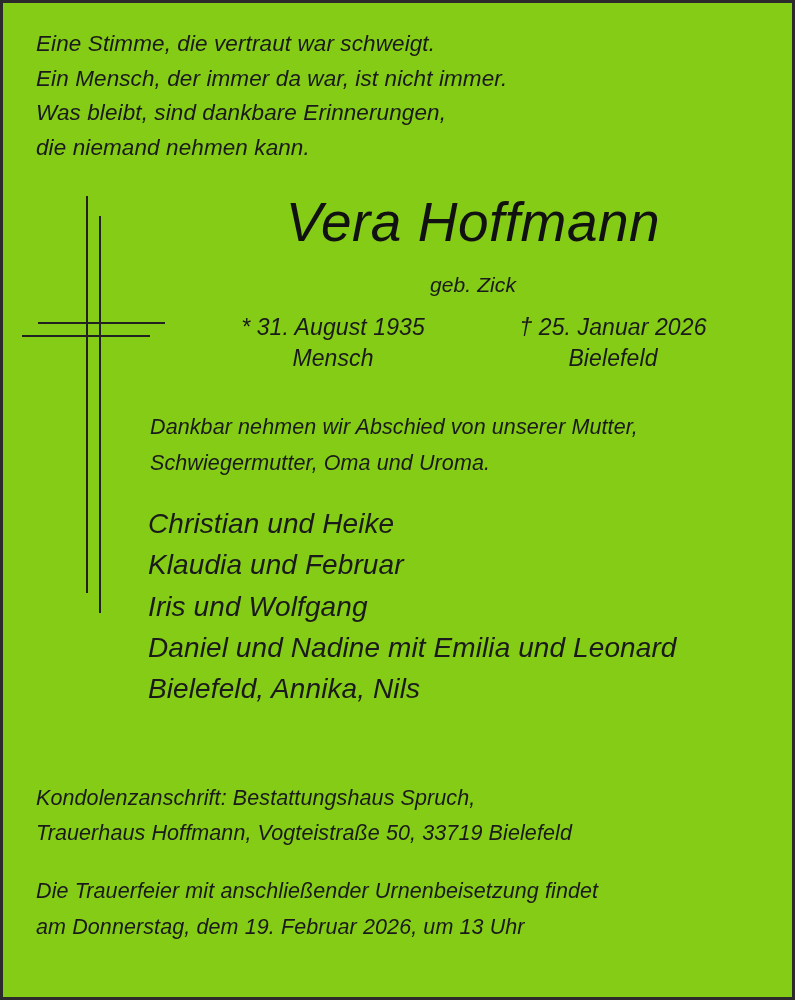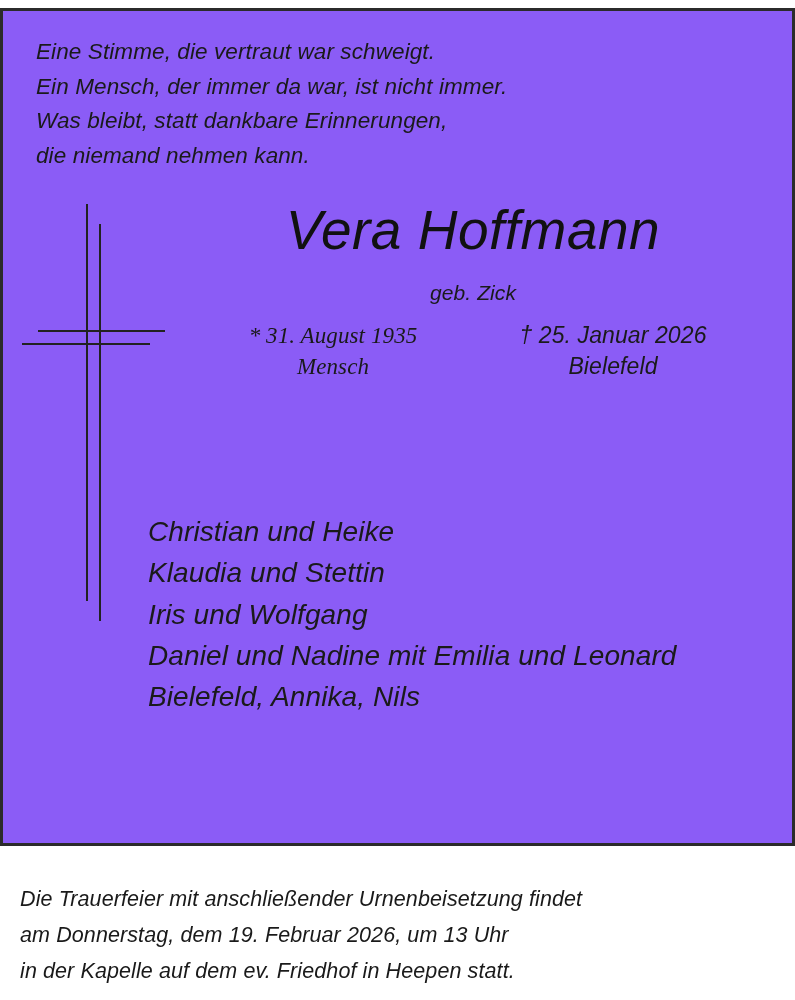--- a/index.html
+++ b/index.html
@@ -1,59 +1,59 @@
 <!DOCTYPE html>
 <html><head>
   <meta charset="utf-8">
   <style>
     html, body { margin: 0; padding: 0; background: #ffffff; }
     body { width: 795px; height: 1000px; position: relative; overflow: hidden; }
     .frame {
       position: absolute; left: 0; top: 0;
-      width: 795px; height: 838px; box-sizing: border-box;
-      border: 3px solid #2b2b2b; background: #8b5cf6; margin-top: 8px;
+      width: 795px; height: 1000px; box-sizing: border-box;
+      border: 3px solid #2b2b2b; background: #84cc16;
     }
     .txt {
       position: absolute;
       font-family: "Liberation Sans", "DejaVu Sans", sans-serif;
       font-style: italic;
       color: #1a1a1a;
       white-space: nowrap;
       margin: 0;
       letter-spacing: 0.1px;
     }
     .poem { left: 33px; top: 24px; font-size: 22.5px; line-height: 34.5px; }
     .poem div { height: 34.5px; }
     .name {
       left: 0; width: 940px; text-align: center; top: 186px;
       font-size: 55px; line-height: 66px; letter-spacing: 0.5px; color: #111;
     }
     .nee { left: 0; width: 940px; text-align: center; top: 268px; font-size: 21px; line-height: 28px; }
     .dates { top: 309px; font-size: 23px; line-height: 31px; text-align: center; }
-    .birth { left: 210px; width: 240px; font-family: Liberation Serif, serif; }
+    .birth { left: 210px; width: 240px; }
     .death { left: 490px; width: 240px; }
     .thanks { left: 147px; top: 406px; font-size: 21.5px; line-height: 36px; }
     .thanks div { height: 36px; }
     .family { left: 145px; top: 500px; font-size: 28px; line-height: 41.3px; }
     .family div { height: 41.3px; }
     .condolence { left: 33px; top: 778px; font-size: 21.5px; line-height: 35px; }
     .condolence div { height: 35px; }
-    .funeral { left: 17px; top: 870px; font-size: 21.5px; line-height: 36px; }
+    .funeral { left: 33px; top: 870px; font-size: 21.5px; line-height: 36px; }
     .funeral div { height: 36px; }
     .cross-line { position: absolute; background: #222; }
   </style>
 </head>
 <body>
 
 <div class="frame">
 
   <div class="txt poem">
     <div>Eine Stimme, die vertraut war schweigt.</div>
     <div>Ein Mensch, der immer da war, ist nicht immer.</div>
-    <div>Was bleibt, statt dankbare Erinnerungen,</div>
+    <div>Was bleibt, sind dankbare Erinnerungen,</div>
     <div>die niemand nehmen kann.</div>
   </div>
 
   <div>
     <div class="cross-line" style="left:83px; top:193px; width:2px; height:397px;"></div>
     <div class="cross-line" style="left:96px; top:213px; width:2px; height:397px;"></div>
     <div class="cross-line" style="left:35px; top:319px; width:127px; height:2px;"></div>
     <div class="cross-line" style="left:19px; top:332px; width:128px; height:2px;"></div>
   </div>
 
@@ -62,29 +62,36 @@
 
   <div class="txt dates birth">
     <div>* 31. August 1935</div>
     <div>Mensch</div>
   </div>
   <div class="txt dates death">
     <div>† 25. Januar 2026</div>
     <div>Bielefeld</div>
   </div>
 
+  <div class="txt thanks">
+    <div>Dankbar nehmen wir Abschied von unserer Mutter,</div>
+    <div>Schwiegermutter, Oma und Uroma.</div>
+  </div>
 
   <div class="txt family">
     <div>Christian und Heike</div>
-    <div>Klaudia und Stettin</div>
+    <div>Klaudia und Februar</div>
     <div>Iris und Wolfgang</div>
     <div>Daniel und Nadine mit Emilia und Leonard</div>
     <div>Bielefeld, Annika, Nils</div>
   </div>
 
+  <div class="txt condolence">
+    <div>Kondolenzanschrift: Bestattungshaus Spruch,</div>
+    <div>Trauerhaus Hoffmann, Vogteistraße 50, 33719 Bielefeld</div>
+  </div>
 
   <div class="txt funeral">
     <div>Die Trauerfeier mit anschließender Urnenbeisetzung findet</div>
     <div>am Donnerstag, dem 19. Februar 2026, um 13 Uhr</div>
-    <div>in der Kapelle auf dem ev. Friedhof in Heepen statt.</div>
   </div>
 
 </div>
 
 </body></html>

